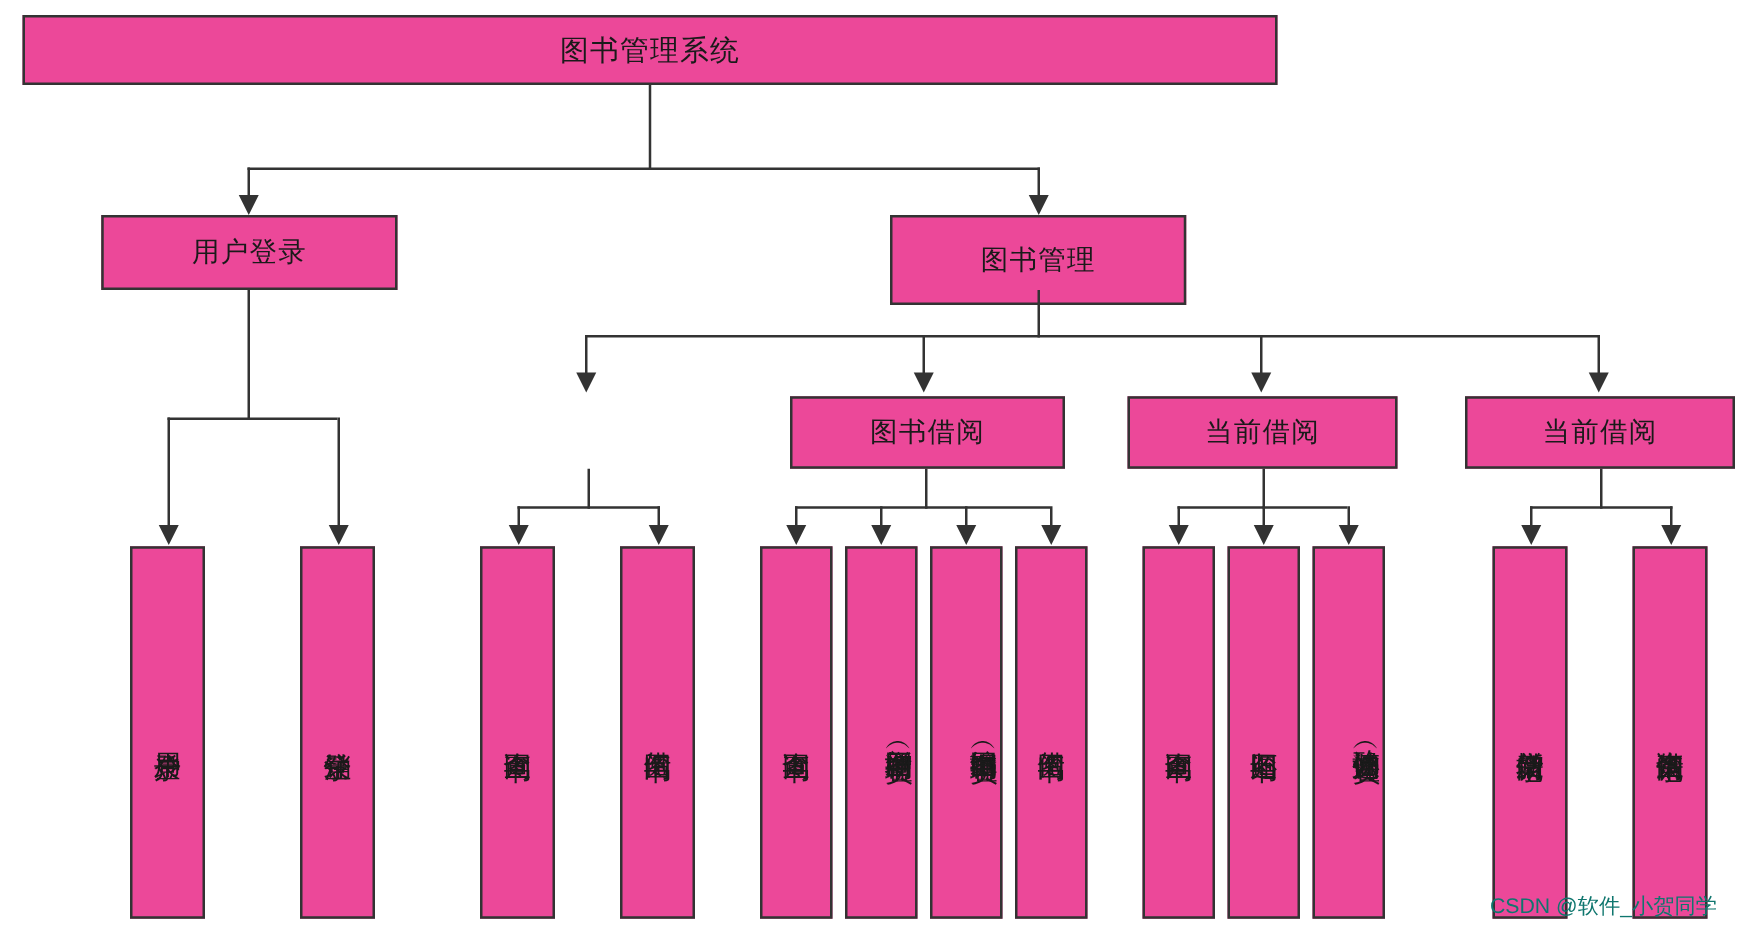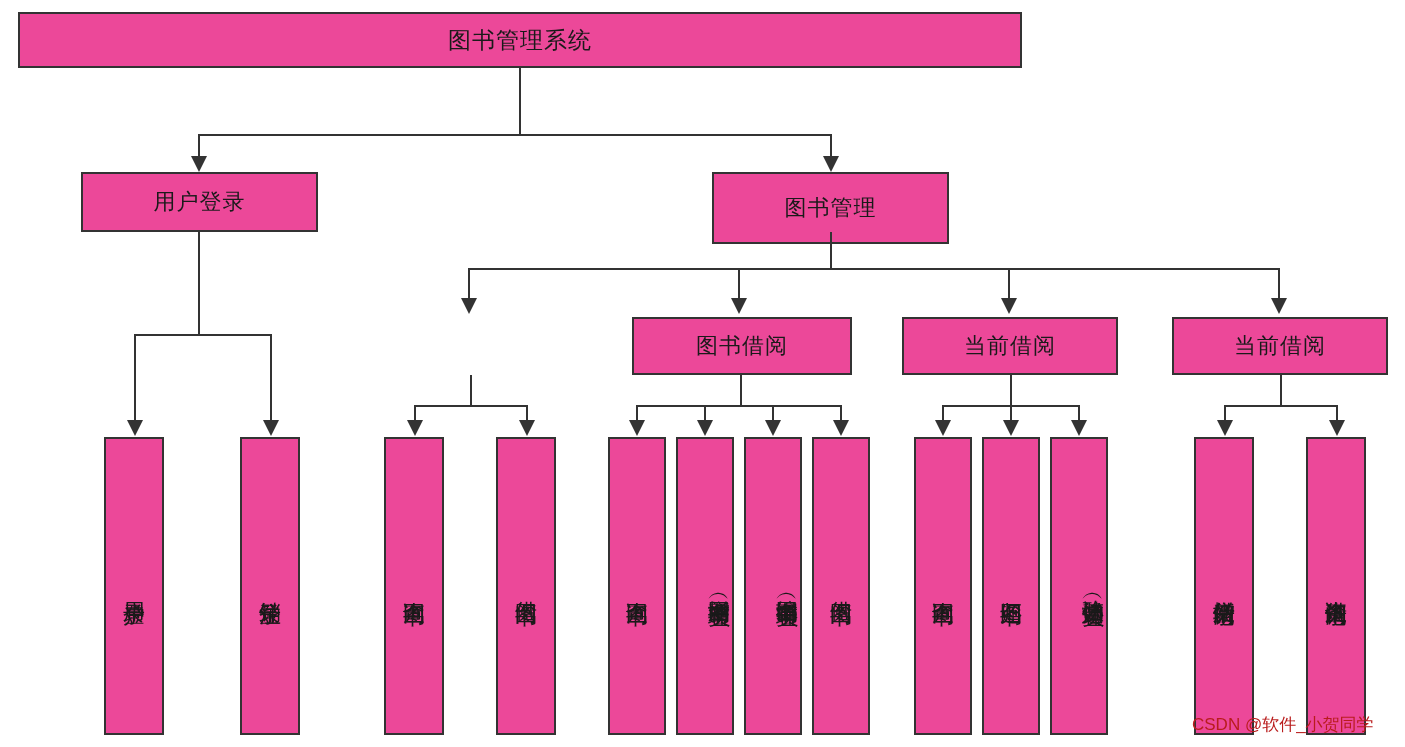--- a/index.html
+++ b/index.html
@@ -58,21 +58,21 @@
     height: 0;
     border-left: 8px solid transparent;
     border-right: 8px solid transparent;
     border-top: 16px solid #333333;
   }
   #watermark {
     position: absolute;
     left: 1192px;
     top: 713px;
     font-size: 17px;
-    color: #b91c1c;
+    color: #0f766e;
     white-space: nowrap;
     pointer-events: none;
   }
 </style>
 </head>
 <body>
 
 <div id="canvas">
 
   <div class="node horiz" id="root-node" style="left:18px; top:12px; width:1004px; height:56px;">图书管理系统</div>

